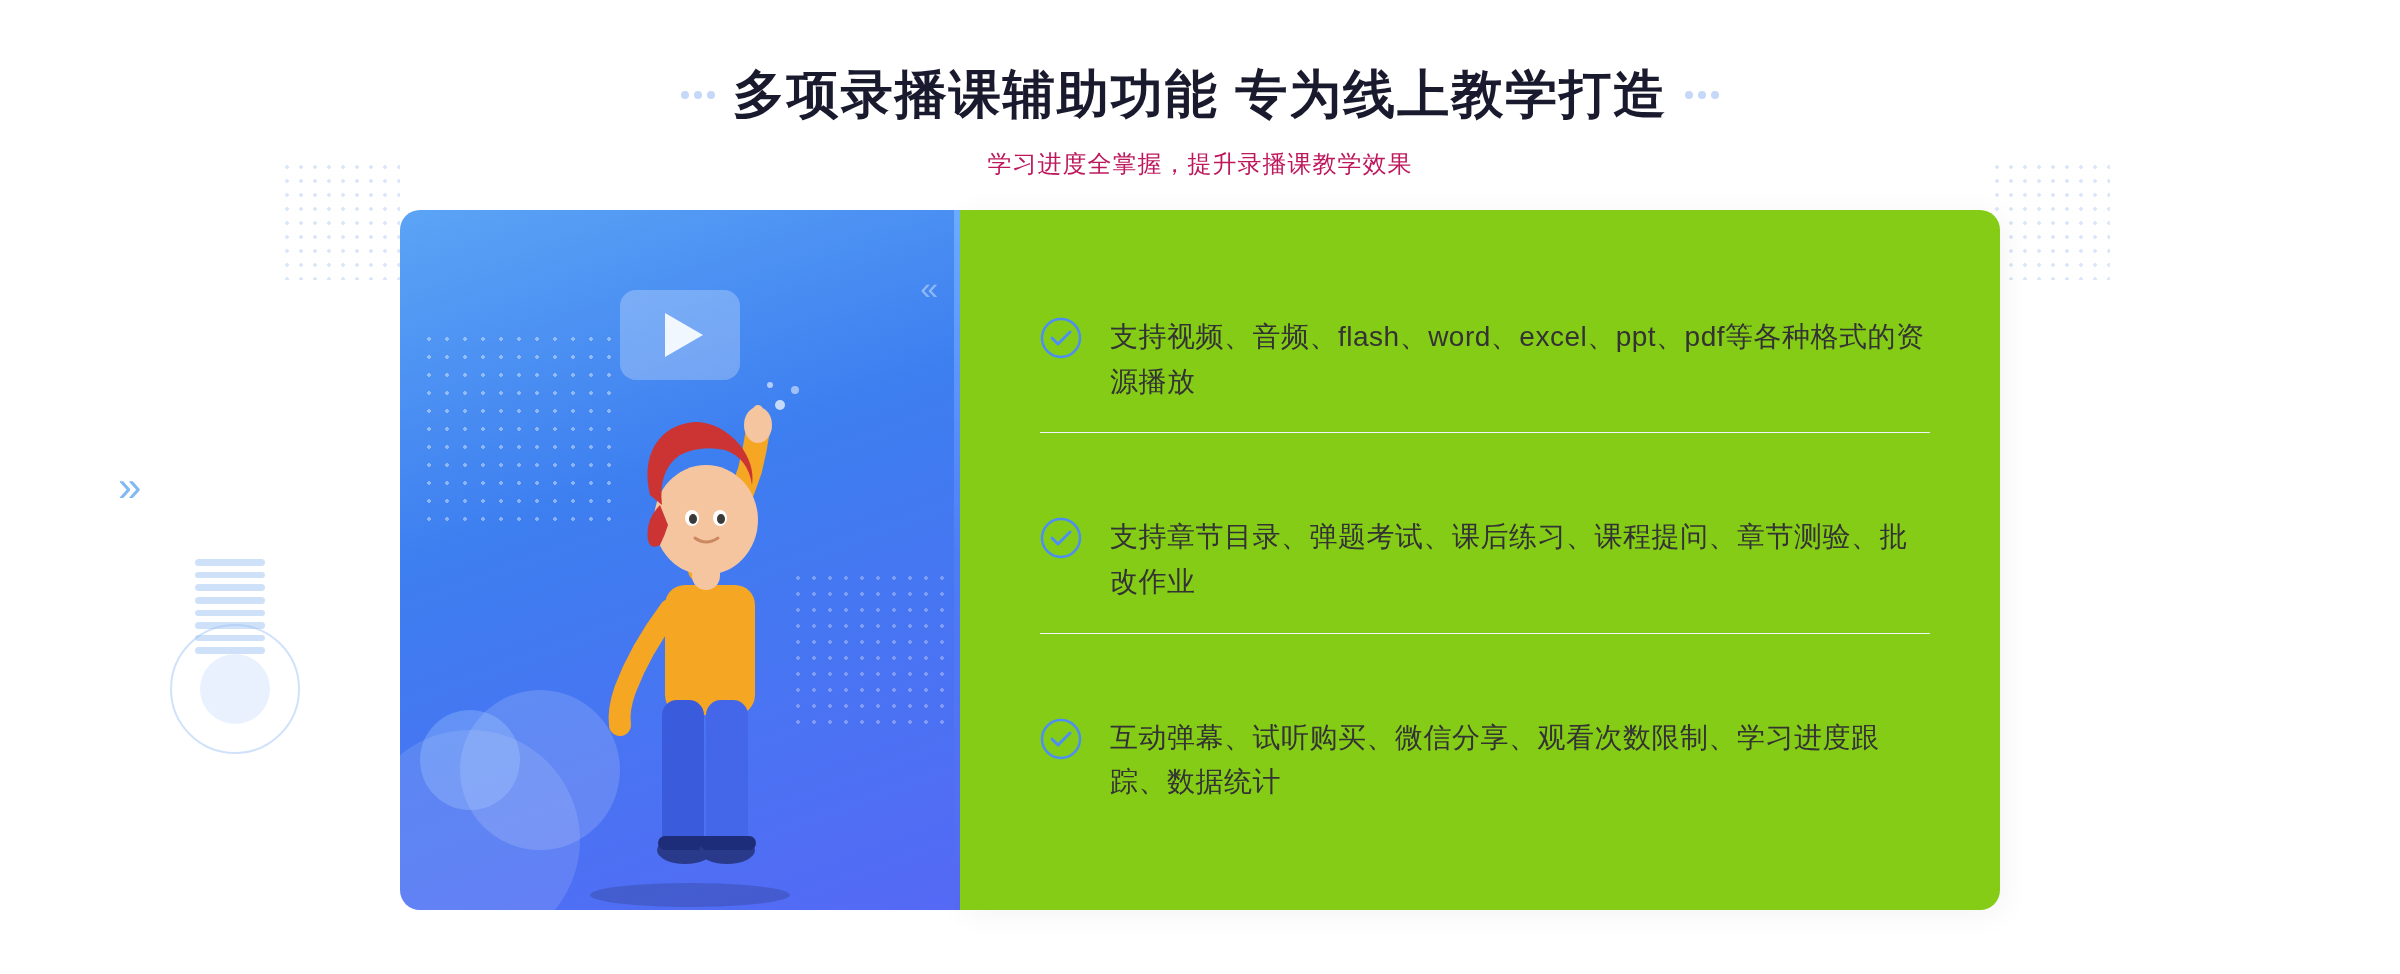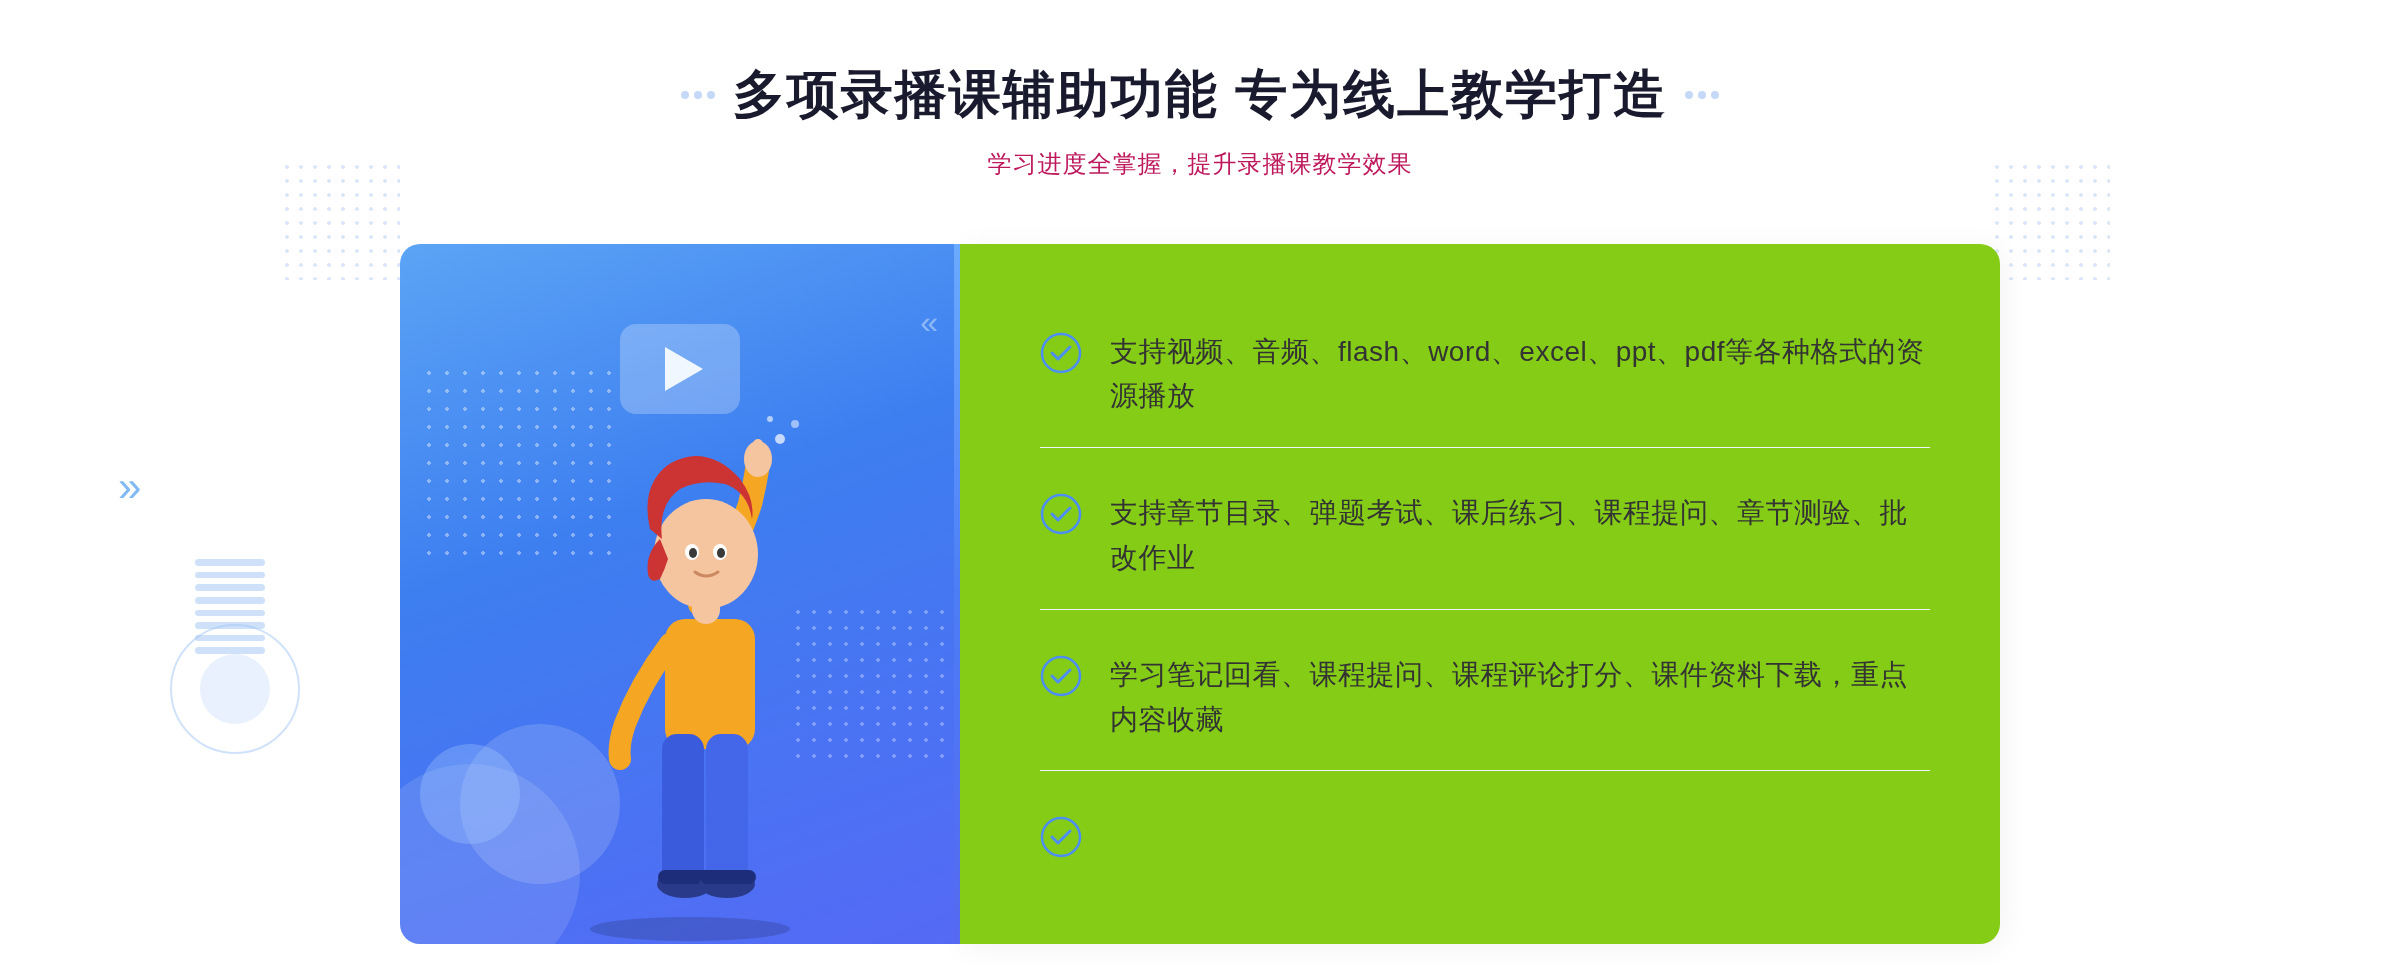--- a/index.html
+++ b/index.html
@@ -57,21 +57,21 @@
       top: 50%;
       transform: translateY(-50%);
       color: #4d9cf0;
       font-size: 42px;
       opacity: 0.7;
     }
 
     
     .header-area {
       text-align: center;
-      margin-bottom: 64px;
+      margin-bottom: 30px;
       position: relative;
     }
 
     .main-title-row {
       display: flex;
       align-items: center;
       justify-content: center;
       gap: 18px;
       margin-bottom: 18px;
     }
@@ -424,31 +424,25 @@
       </div>
 
       <div class="feature-item">
         <svg class="check-icon" viewBox="0 0 42 42" fill="none" xmlns="http://www.w3.org/2000/svg">
           <circle cx="21" cy="21" r="19" stroke="#4d8ef5" stroke-width="2.5" fill="none"></circle>
           <path d="M12 21 L18 27 L30 15" stroke="#4d8ef5" stroke-width="3" stroke-linecap="round" stroke-linejoin="round"></path>
         </svg>
         <span class="feature-text">支持章节目录、弹题考试、课后练习、课程提问、章节测验、批改作业</span>
       </div>
 
+
       <div class="feature-item">
         <svg class="check-icon" viewBox="0 0 42 42" fill="none" xmlns="http://www.w3.org/2000/svg">
           <circle cx="21" cy="21" r="19" stroke="#4d8ef5" stroke-width="2.5" fill="none"></circle>
           <path d="M12 21 L18 27 L30 15" stroke="#4d8ef5" stroke-width="3" stroke-linecap="round" stroke-linejoin="round"></path>
         </svg>
-        <span class="feature-text">学习笔记回看、课程提问、课程评论打分、课件资料下载，重点内容收藏</span>
-      </div>
-
-      <div class="feature-item">
-        <svg class="check-icon" viewBox="0 0 42 42" fill="none" xmlns="http://www.w3.org/2000/svg">
-          <circle cx="21" cy="21" r="19" stroke="#4d8ef5" stroke-width="2.5" fill="none"></circle>
-          <path d="M12 21 L18 27 L30 15" stroke="#4d8ef5" stroke-width="3" stroke-linecap="round" stroke-linejoin="round"></path>
-        </svg>
+        <span class="feature-text">互动弹幕、试听购买、微信分享、观看次数限制、学习进度跟踪、数据统计</span>
       </div>
 
     </div>
   </div>
 
 </div>
 
 </body></html>

